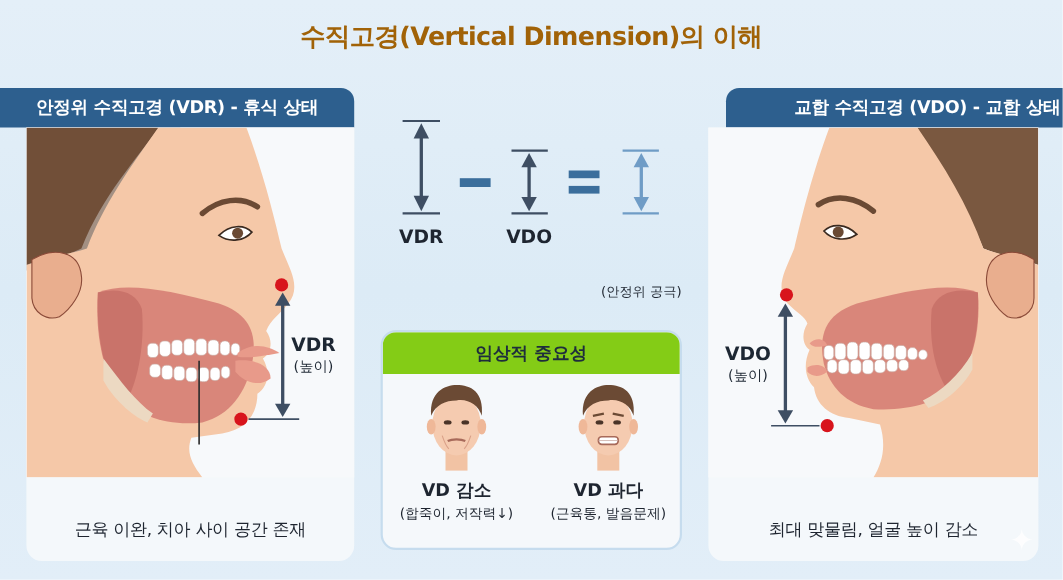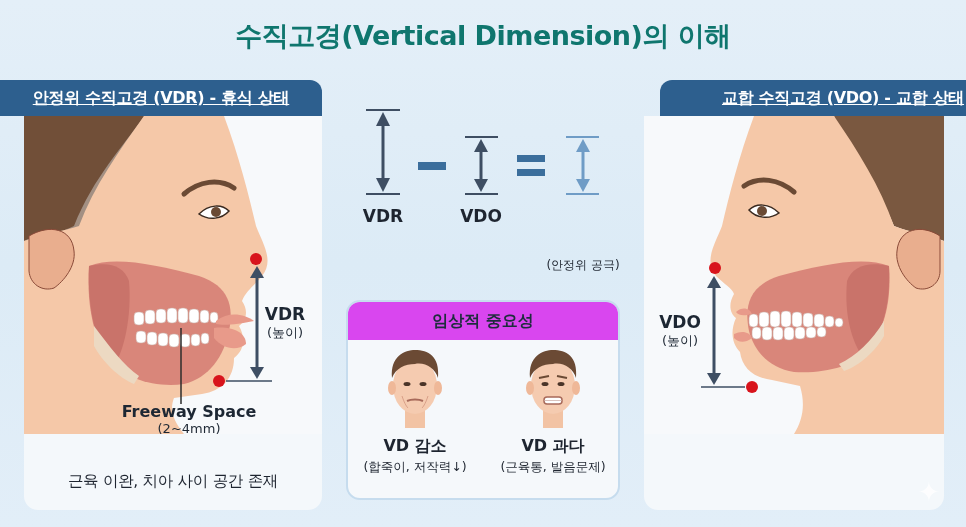--- a/index.html
+++ b/index.html
@@ -5,32 +5,31 @@
   * { box-sizing: border-box; margin: 0; padding: 0; }
   html, body { width: 966px; height: 527px; overflow: hidden; }
   body {
     font-family: "DejaVu Sans", "Liberation Sans", sans-serif;
     background: linear-gradient(180deg, #e4eff8 0%, #dcebf6 50%, #e2eef8 100%);
     position: relative;
     color: #1f2d3d;
   }
   .title {
     position: absolute; left: 0; top: 18px; width: 966px; text-align: center;
-    font-size: 27px; font-weight: bold; color: #0f766e; letter-spacing: -0.5px;
+    font-size: 23px; font-weight: bold; color: #a16207; letter-spacing: -0.5px;
   }
   .panel {
     position: absolute; top: 80px; height: 430px;
   }
   .panel-left { left: 0; width: 322px; }
   .panel-right { left: 644px; width: 322px; }
   .panel-header {
     position: absolute; top: 0; height: 36px; background: #2d5f8e; color: #fff;
     font-size: 16px; font-weight: bold; display: flex; align-items: center; justify-content: center;
     letter-spacing: -0.3px;
-    text-decoration: underline;
   }
   .panel-left .panel-header { left: 0; width: 322px; border-radius: 0 12px 0 0; }
   .panel-right .panel-header { left: 16px; width: 322px; border-radius: 12px 0 0 0; padding-left: 44px; }
   .panel-body {
     position: absolute; top: 36px; height: 394px; background: #f4f8fb;
     border-radius: 0 0 14px 14px;
   }
   .panel-left .panel-body { left: 24px; width: 298px; }
   .panel-right .panel-body { left: 0; width: 300px; }
   .illus {
@@ -58,21 +57,21 @@
     position: absolute; font-size: 17px; font-weight: bold; color: #1e2530; text-align: center;
   }
   .eq-sub { position: absolute; font-size: 12px; color: #1e2530; text-align: center; margin-top: 12px; }
 
   
   .clinical {
     position: absolute; left: 346px; top: 300px; width: 274px; height: 200px;
     background: #f5f8fb; border: 2px solid #c6dcee; border-radius: 14px; overflow: hidden;
   }
   .clinical-header {
-    height: 38px; background: #d946ef; display: flex; align-items: center; justify-content: center;
+    height: 38px; background: #84cc16; display: flex; align-items: center; justify-content: center;
     font-size: 16px; font-weight: bold; color: #1e2d3d;
   }
   .face-card { position: absolute; top: 44px; width: 130px; text-align: center; }
   .face-title { font-size: 16px; font-weight: bold; color: #1e2530; margin-top: 4px; }
   .face-sub { font-size: 12.5px; color: #1e2530; margin-top: 2px; }
   .sparkle {
     position: absolute; right: 22px; bottom: 22px; width: 26px; height: 26px;
     color: #ffffff; font-size: 26px; line-height: 26px; opacity: 0.85;
   }
 </style>
@@ -133,24 +132,20 @@
         <circle cx="195" cy="265" r="6" fill="#d8141c"></circle>
 
         <line x1="202" y1="265" x2="248" y2="265" stroke="#3e4e63" stroke-width="1.5"></line>
         <line x1="233" y1="155" x2="233" y2="255" stroke="#3e4e63" stroke-width="3"></line>
         <polygon points="233,150 226,162 240,162" fill="#3e4e63"></polygon>
         <polygon points="233,263 226,251 240,251" fill="#3e4e63"></polygon>
       </svg>
       <div class="measure-label" style="left:236px; top:188px; width:50px;">
         <span class="big">VDR</span>
         <span class="small">(높이)</span>
-      </div>
-      <div class="fs-label" style="left:90px; top:286px; width:150px;">
-        <span class="big">Freeway Space</span>
-        <span class="small">(2~4mm)</span>
       </div>
     </div>
     <div class="caption">근육 이완, 치아 사이 공간 존재</div>
   </div>
 </div>
 
 <div class="eq">
   <svg width="300" height="100" viewBox="0 0 300 100" style="position:absolute;left:0;top:0;">
 
     <line x1="26" y1="10" x2="60" y2="10" stroke="#3e4e63" stroke-width="2"></line>
@@ -270,16 +265,17 @@
         <line x1="57" y1="271" x2="101" y2="271" stroke="#3e4e63" stroke-width="1.5"></line>
         <line x1="70" y1="166" x2="70" y2="262" stroke="#3e4e63" stroke-width="3"></line>
         <polygon points="70,160 63,172 77,172" fill="#3e4e63"></polygon>
         <polygon points="70,269 63,257 77,257" fill="#3e4e63"></polygon>
       </svg>
       <div class="measure-label" style="left:12px; top:196px; width:48px;">
         <span class="big">VDO</span>
         <span class="small">(높이)</span>
       </div>
     </div>
+    <div class="caption">최대 맞물림, 얼굴 높이 감소</div>
   </div>
 </div>
 
 <div class="sparkle">✦</div>
 
 </body></html>

